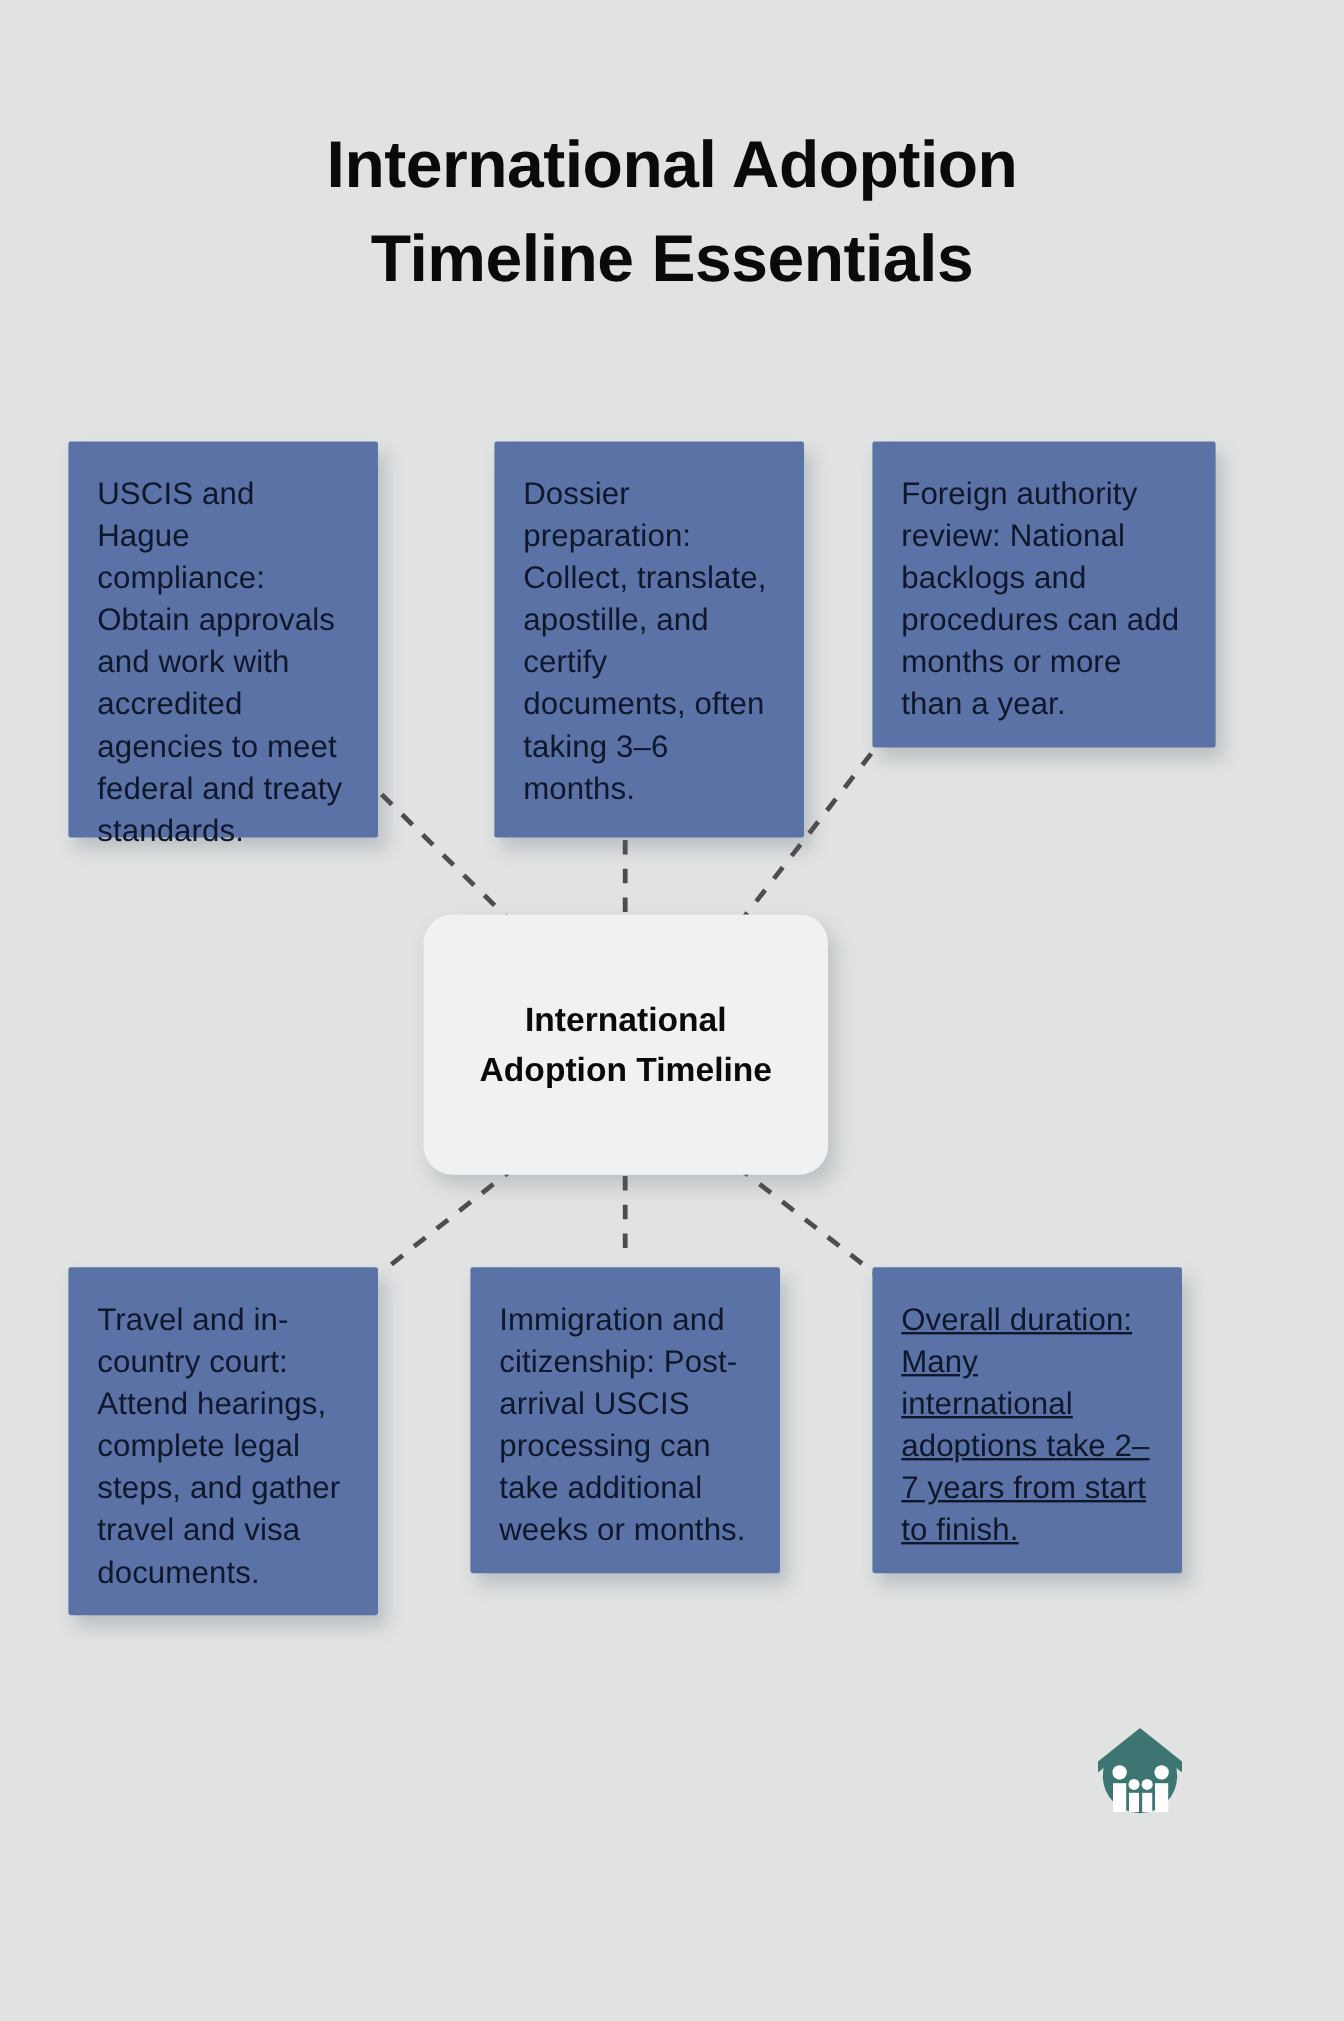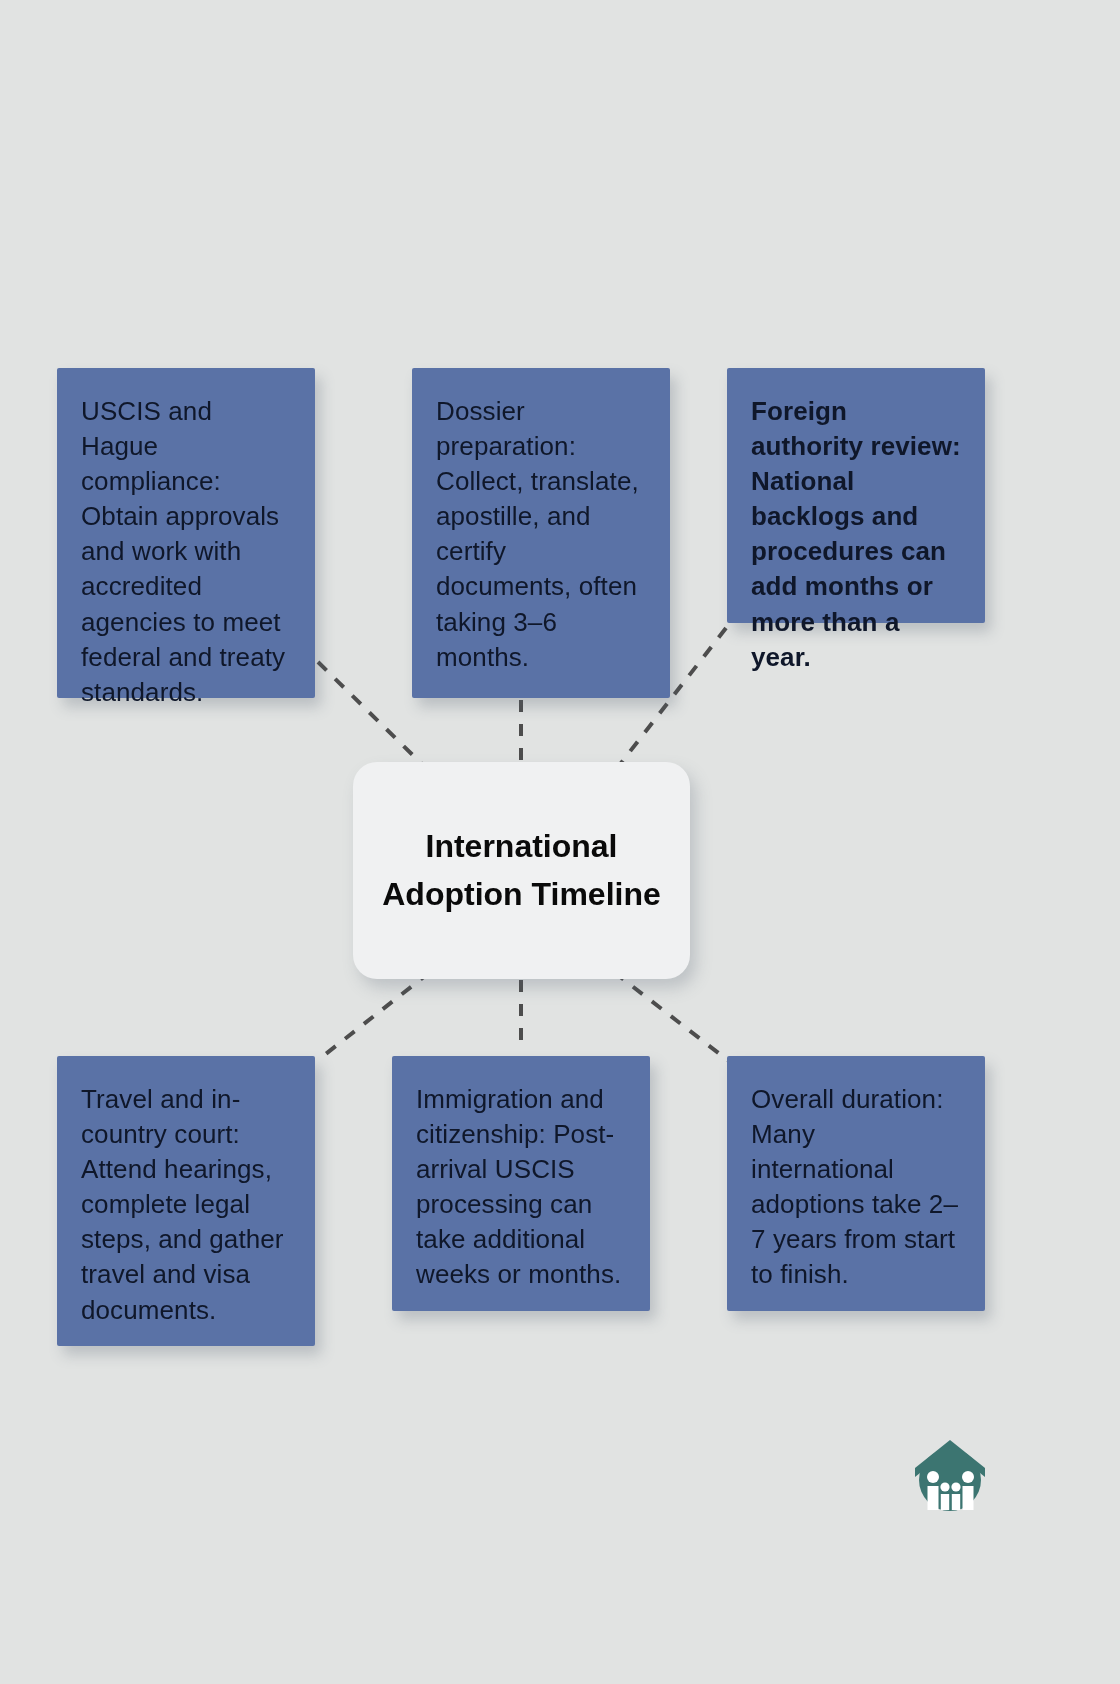--- a/index.html
+++ b/index.html
@@ -60,65 +60,69 @@
     letter-spacing: 0.1px;
   }
 
   .card .txt {
     display: block;
   }
 
   
   #card-1 { left: 57px;  top: 368px;  width: 258px; height: 330px; }
   #card-2 { left: 392px; top: 368px;  width: 258px; height: 330px; margin-left: 20px; }
-  #card-3 { left: 727px; top: 368px;  width: 258px; height: 255px; font-weight: bold; }
+  #card-3 { left: 727px; top: 368px;  width: 286px; height: 255px; }
 
   
   #card-4 { left: 57px;  top: 1056px; width: 258px; height: 290px; }
   #card-5 { left: 392px; top: 1056px; width: 258px; height: 255px; }
-  #card-6 { left: 727px; top: 1056px; width: 258px; height: 255px; }
+  #card-6 { left: 727px; top: 1056px; width: 258px; height: 255px; text-decoration: underline; }
 
   
   #center-node {
     position: absolute;
     left: 353px;
     top: 762px;
     width: 337px;
     height: 217px;
     background: #f0f1f2;
     border-radius: 24px;
     box-shadow: 6px 9px 16px rgba(90, 100, 115, 0.26);
     display: flex;
     align-items: center;
     justify-content: center;
     box-sizing: border-box;
     padding: 0 26px;
   }
   #center-node .center-text {
     text-align: center;
-    font-size: 32px;
+    font-size: 28px;
     font-weight: bold;
     line-height: 1.48;
     color: #0a0a0a;
   }
 
   
   #logo {
     position: absolute;
     left: 913px;
     top: 1432px;
     width: 74px;
     height: 82px;
   }
 </style>
 </head>
 <body>
 
 <div id="page">
 
+  <div class="title">
+    <span>International Adoption</span>
+    <span class="l2">Timeline Essentials</span>
+  </div>
 
   <svg id="connectors" viewBox="0 0 1120 1684" preserveAspectRatio="none">
 
     <line x1="318" y1="662" x2="430" y2="772" stroke="#4d4d4d" stroke-width="4" stroke-dasharray="12 12" stroke-linecap="butt"></line>
 
     <line x1="521" y1="700" x2="521" y2="762" stroke="#4d4d4d" stroke-width="4" stroke-dasharray="12 12" stroke-linecap="butt"></line>
 
     <line x1="726" y1="628" x2="614" y2="772" stroke="#4d4d4d" stroke-width="4" stroke-dasharray="12 12" stroke-linecap="butt"></line>
 
     <line x1="430" y1="972" x2="318" y2="1060" stroke="#4d4d4d" stroke-width="4" stroke-dasharray="12 12" stroke-linecap="butt"></line>

